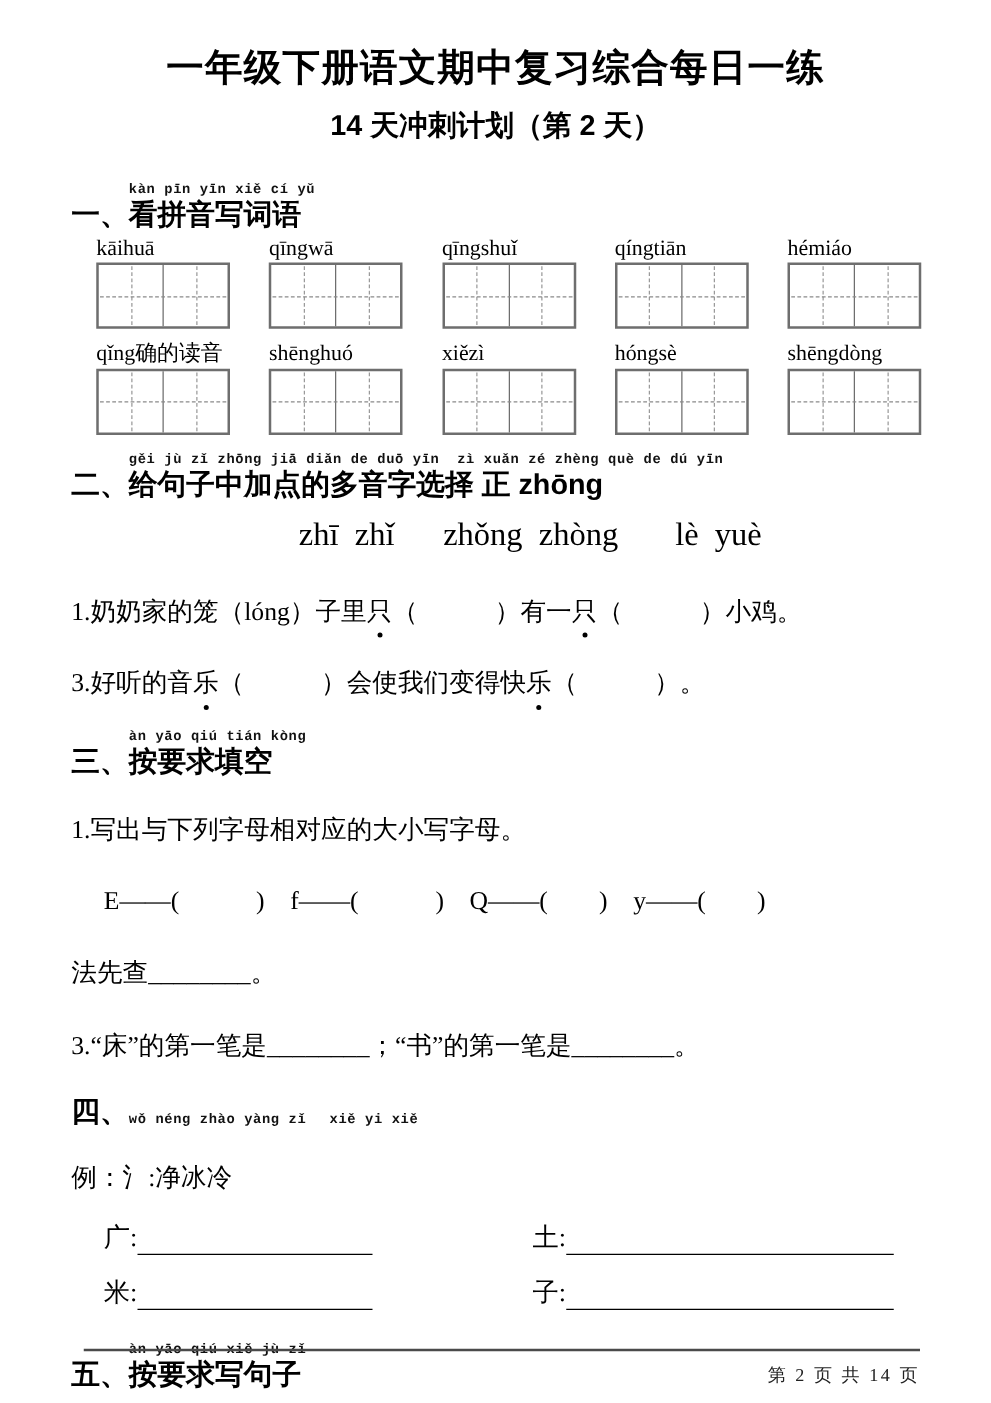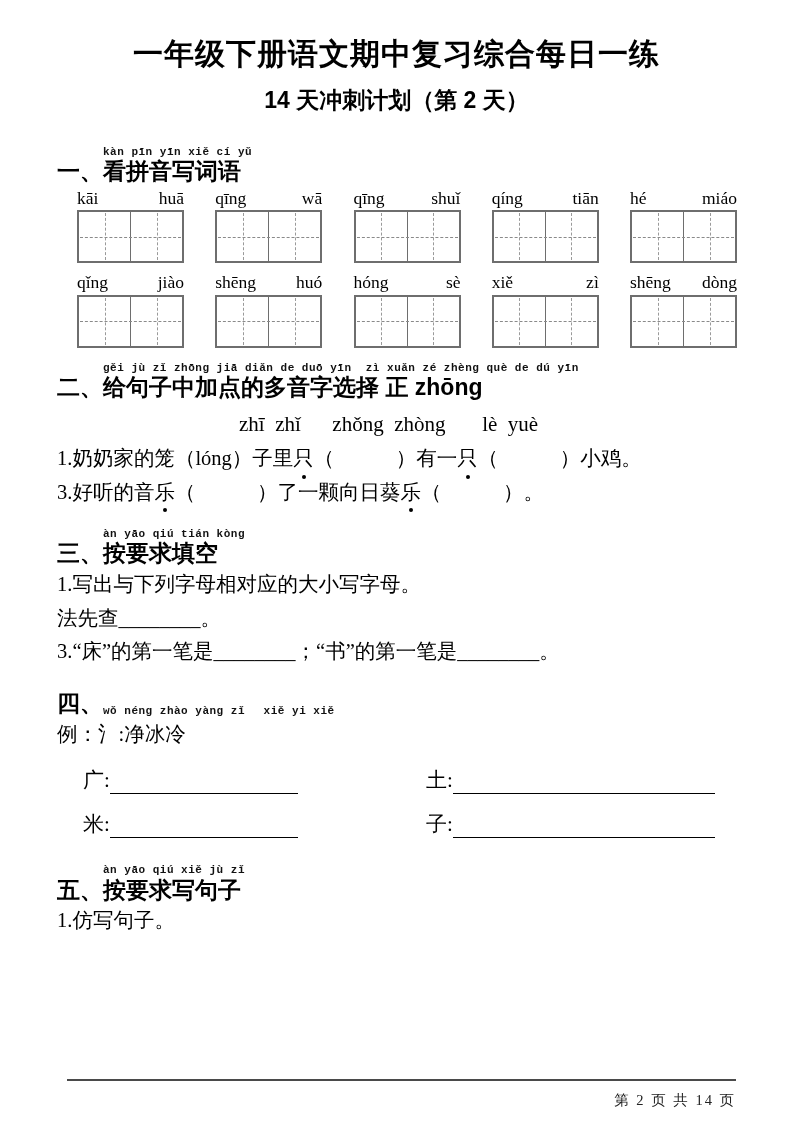--- a/index.html
+++ b/index.html
@@ -29,32 +29,32 @@
     font-family:Liberation Mono, monospace; font-size:11px; font-weight:600;
     letter-spacing:.5px; line-height:1.1; white-space:pre-wrap; color:#111;
   }
 
   .pre { white-space:pre-wrap; }
 
   
   .pbox-row { display:flex; justify-content:space-between; margin:2px 0 0 20px; width:660px; }
   .pbox-group { width:107px; }
   .pbox-pinyin {
-    display:flex; justify-content:space-between; font-family:"Liberation Serif", serif;
+    display:flex; justify-content:flex-start; font-family:"Liberation Serif", serif;
     font-size:17.5px; line-height:1.35; white-space:nowrap;
   }
   .pbox { position:relative; display:flex; width:107px; height:53px; border:2px solid #6e6e6e; background:#fff; }
   .pcell { flex:1; position:relative; }
   .pcell + .pcell { border-left:1.5px solid #6e6e6e; }
   .pbox .vd { position:absolute; left:50%; top:1px; bottom:1px; border-left:1px dashed #9a9a9a; }
   .pbox .hd { position:absolute; left:1px; right:1px; top:50%; border-top:1px dashed #8a8a8a; }
 
   
-  .line { font-size:20.5px; line-height:1.55; margin-top:2px; }
-  .options-line { padding-left:182px; font-size:21px; margin-top:8px; }
+  .line { font-size:20.5px; line-height:1.55; margin-top:26px; }
+  .options-line { padding-left:182px; font-size:26px; margin-top:8px; }
   .letters-line { padding-left:26px; }
 
   
   .dot-char { position:relative; display:inline-block; }
   .dot-char::after {
     content:""; position:absolute; left:50%; bottom:-4px; transform:translateX(-50%);
     width:4px; height:4px; border-radius:50%; background:#000;
   }
 
   
@@ -166,21 +166,21 @@
             <i class="vd"></i>
           </div>
           <i class="hd"></i>
         </div>
       </div>
     </div>
   <div class="pbox-row" style="margin-top:8px">
       <div class="pbox-group">
         <div class="pbox-pinyin">
           <span>qǐng</span>
-          <span>jiào</span>
+          <span>确的读音</span>
         </div>
         <div class="pbox">
           <div class="pcell">
             <i class="vd"></i>
           </div>
           <div class="pcell">
             <i class="vd"></i>
           </div>
           <i class="hd"></i>
         </div>
@@ -195,50 +195,50 @@
             <i class="vd"></i>
           </div>
           <div class="pcell">
             <i class="vd"></i>
           </div>
           <i class="hd"></i>
         </div>
       </div>
       <div class="pbox-group">
         <div class="pbox-pinyin">
+          <span>xiě</span>
+          <span>zì</span>
+        </div>
+        <div class="pbox">
+          <div class="pcell">
+            <i class="vd"></i>
+          </div>
+          <div class="pcell">
+            <i class="vd"></i>
+          </div>
+          <i class="hd"></i>
+        </div>
+      </div>
+      <div class="pbox-group">
+        <div class="pbox-pinyin">
           <span>hóng</span>
           <span>sè</span>
         </div>
         <div class="pbox">
           <div class="pcell">
             <i class="vd"></i>
           </div>
           <div class="pcell">
             <i class="vd"></i>
           </div>
           <i class="hd"></i>
         </div>
       </div>
       <div class="pbox-group">
         <div class="pbox-pinyin">
-          <span>xiě</span>
-          <span>zì</span>
-        </div>
-        <div class="pbox">
-          <div class="pcell">
-            <i class="vd"></i>
-          </div>
-          <div class="pcell">
-            <i class="vd"></i>
-          </div>
-          <i class="hd"></i>
-        </div>
-      </div>
-      <div class="pbox-group">
-        <div class="pbox-pinyin">
           <span>shēng</span>
           <span>dòng</span>
         </div>
         <div class="pbox">
           <div class="pcell">
             <i class="vd"></i>
           </div>
           <div class="pcell">
             <i class="vd"></i>
           </div>
@@ -250,31 +250,32 @@
   <div class="sec-head" style="margin-top:14px">
     <span class="sec-num">二、</span>
     <span class="sec-main">
       <span class="sec-pinyin">gěi jù zǐ zhōng jiā diǎn de duō yīn  zì xuǎn zé zhèng què de dú yīn</span>
       <span class="sec-title">给句子中加点的多音字选择 正 zhōng</span>
     </span>
   </div>
 
   <div class="line options-line pre">zhī  zhǐ　  zhǒng  zhòng　   lè  yuè</div>
   <div class="line pre"><span>1.奶奶家的笼（lóng）子里</span><span class="dot-char">只</span><span>（　　　）有一</span><span class="dot-char">只</span><span>（　　　）小鸡。</span></div>
-  <div class="line pre"><span>3.好听的音</span><span class="dot-char">乐</span><span>（　　　）了一颗向日葵</span><span class="dot-char">乐</span><span>（　　　）。</span></div>
+  <div class="line pre"><span>3.好听的音</span><span class="dot-char">乐</span><span>（　　　）会使我们变得快</span><span class="dot-char">乐</span><span>（　　　）。</span></div>
 
   <div class="sec-head" style="margin-top:20px">
     <span class="sec-num">三、</span>
     <span class="sec-main">
       <span class="sec-pinyin">àn yāo qiú tián kòng</span>
       <span class="sec-title">按要求填空</span>
     </span>
   </div>
 
   <div class="line">1.写出与下列字母相对应的大小写字母。</div>
+  <div class="line letters-line pre">E——(　　　)　f——(　　　)　Q——(　　)　y——(　　)</div>
   <div class="line">法先查________。</div>
   <div class="line">3.“床”的第一笔是________；“书”的第一笔是________。</div>
 
   <div class="sec-head" style="margin-top:22px">
     <span class="sec-num">四、</span>
     <span class="sec-main">
       <span class="sec-pinyin pre">wǒ néng zhào yàng zǐ　 xiě yi xiě</span>
     </span>
   </div>
 

